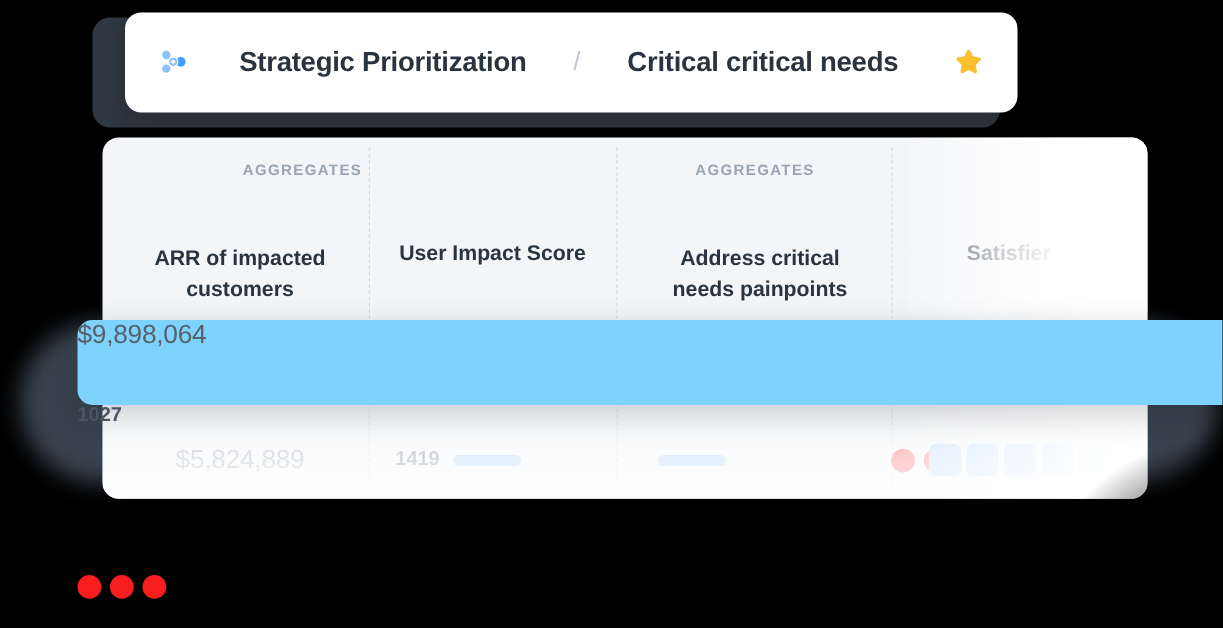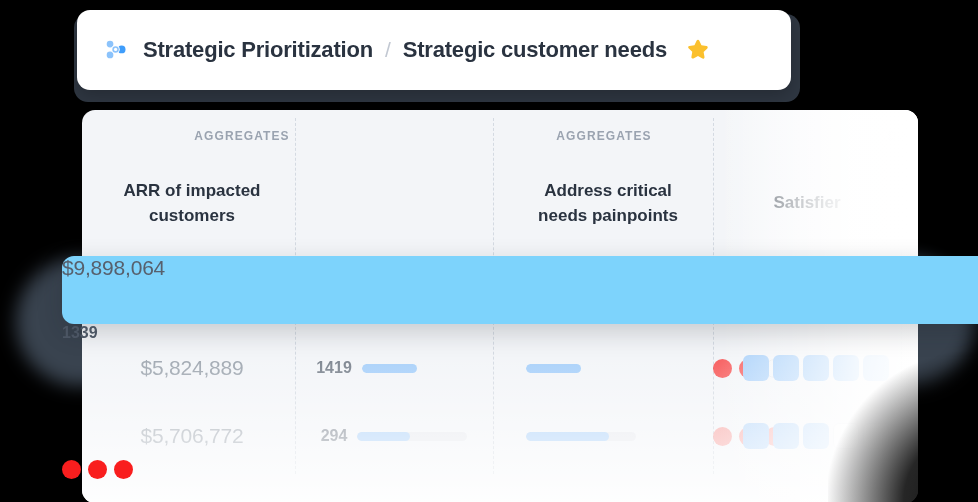--- a/index.html
+++ b/index.html
@@ -26,30 +26,31 @@
     top: 14px;
     width: 726px;
     height: 88px;
     background: #2f3742;
     border-radius: 14px;
   }
 
   
   .breadcrumb-card {
     position: absolute;
-    left: 77px;
+    left: 100px;
     top: 10px;
     width: 714px;
     height: 80px;
     background: #ffffff;
     border-radius: 13px;
     display: flex;
     align-items: center;
     padding: 0 26px;
     box-shadow: 0 6px 18px rgba(0,0,0,0.22);
+    justify-content: space-between;
   }
 
   .node-icon {
     width: 26px;
     height: 26px;
     flex: 0 0 auto;
     margin-right: 14px;
   }
 
   .crumb {
@@ -84,21 +85,21 @@
   }
   .focus-blob.left  { left: 16px; }
   .focus-blob.right { left: 846px; }
 
   
   .table-card {
     position: absolute;
     left: 82px;
     top: 110px;
     width: 836px;
-    height: 393px;
+    height: 289px;
     background: #f3f5f8;
     border-radius: 13px;
     overflow: hidden;
   }
 
   
   .card-fade-right {
     position: absolute;
     right: 0; top: 0;
     width: 200px; height: 100%;
@@ -134,21 +135,21 @@
     position: absolute;
     top: 19px;
     font-size: 12px;
     font-weight: 700;
     letter-spacing: 1.1px;
     color: #9aa3b0;
     text-align: center;
   }
   .col-title {
     position: absolute;
-    top: 68px;
+    top: 84px;
     font-size: 17px;
     font-weight: 700;
     color: #2a3340;
     line-height: 25px;
     text-align: center;
   }
 
   
   .row {
     position: absolute;
@@ -246,21 +247,21 @@
       <circle cx="6.5" cy="6.5" r="3.1" fill="#8cc3fb"></circle>
       <circle cx="6.5" cy="16.5" r="3.1" fill="#8cc3fb"></circle>
       <circle cx="17.2" cy="11.5" r="3.6" fill="#3f9dfb"></circle>
       <circle cx="11.6" cy="11.5" r="3.9" fill="#ffffff"></circle>
       <circle cx="11.6" cy="11.5" r="3.0" fill="#8cc3fb"></circle>
       <circle cx="11.6" cy="11.5" r="1.5" fill="#ffffff"></circle>
     </svg>
 
     <span class="crumb">Strategic Prioritization</span>
     <span class="crumb-sep">/</span>
-    <span class="crumb">Strategic customer needs</span>
+    <span class="crumb">Critical critical needs</span>
 
     <svg class="star-icon" viewBox="0 0 24 24">
       <path d="M12 2.6c.5 0 .9.3 1.1.7l2.1 4.3 4.7.7c.5.1.9.4 1 .9.2.5 0 1-.3 1.3l-3.4 3.3.8 4.7c.1.5-.1 1-.5 1.3-.4.3-.9.3-1.4.1L12 17.6l-4.2 2.2c-.4.2-1 .2-1.4-.1-.4-.3-.6-.8-.5-1.3l.8-4.7-3.4-3.3c-.4-.3-.5-.8-.3-1.3.1-.5.5-.8 1-.9l4.7-.7 2.1-4.3c.2-.4.7-.7 1.2-.7z" fill="#fbc02d"></path>
     </svg>
   </div>
 
   <div class="focus-blob left"></div>
   <div class="focus-blob right"></div>
 
   <div class="table-card">
@@ -269,20 +270,21 @@
     <div class="col-divider" style="left:411px"></div>
     <div class="col-divider" style="left:631px"></div>
     <div class="col-divider" style="left:819px"></div>
 
     <div class="thead">
       <div class="group-label" style="left:60px;  width:200px">AGGREGATES</div>
       <div class="group-label" style="left:432px; width:180px">AGGREGATES</div>
       <div class="group-label" style="left:806px; width:60px; text-align:left">DR</div>
 
       <div class="col-title" style="left:20px;  width:180px">ARR of impacted customers</div>
+      <div class="col-title" style="left:222px; width:180px; top:80px">User Impact Score</div>
       <div class="col-title" style="left:436px; width:180px">Address critical needs painpoints</div>
       <div class="col-title" style="left:650px; width:150px; top:80px">Satisfier</div>
 
       <div class="card-fade-right"></div>
     </div>
 
     <div class="row dim-1" style="top:224px">
       <div class="cell" style="left:20px; width:180px; justify-content:center">
         <span class="amount">$5,824,889</span>
       </div>
@@ -350,21 +352,21 @@
 
     <div class="card-fade-bottom"></div>
     <div class="card-fade-right"></div>
   </div>
 
   <div class="focus-row">
     <div class="cell" style="left:40px; width:180px; justify-content:center">
       <span class="amount">$9,898,064</span>
     </div>
     <div class="cell" style="left:242px; width:180px; justify-content:center">
-      <span class="score">1339</span>
+      <span class="score">1027</span>
       <span class="bar"><i style="width: 72%; background: rgb(63, 157, 251);"></i></span>
     </div>
     <div class="cell" style="left:456px; width:180px; justify-content:flex-start; padding-left:8px">
       <span class="bar"><i style="width: 75%; background: rgb(140, 195, 251);"></i></span>
     </div>
     <div class="cell" style="left:636px; width:100px; justify-content:center">
       <span class="dots">
           <span class="dot" style="background:#f91e1e"></span>
           <span class="dot" style="background:#f91e1e"></span>
           <span class="dot" style="background:#f91e1e"></span>

